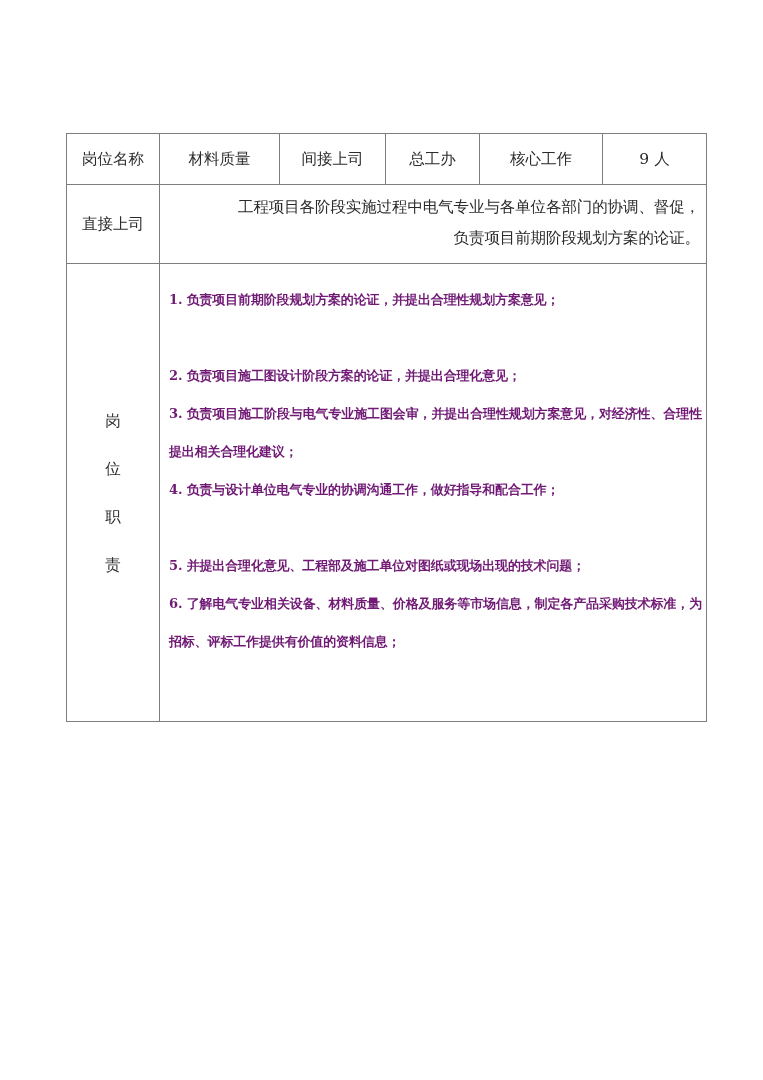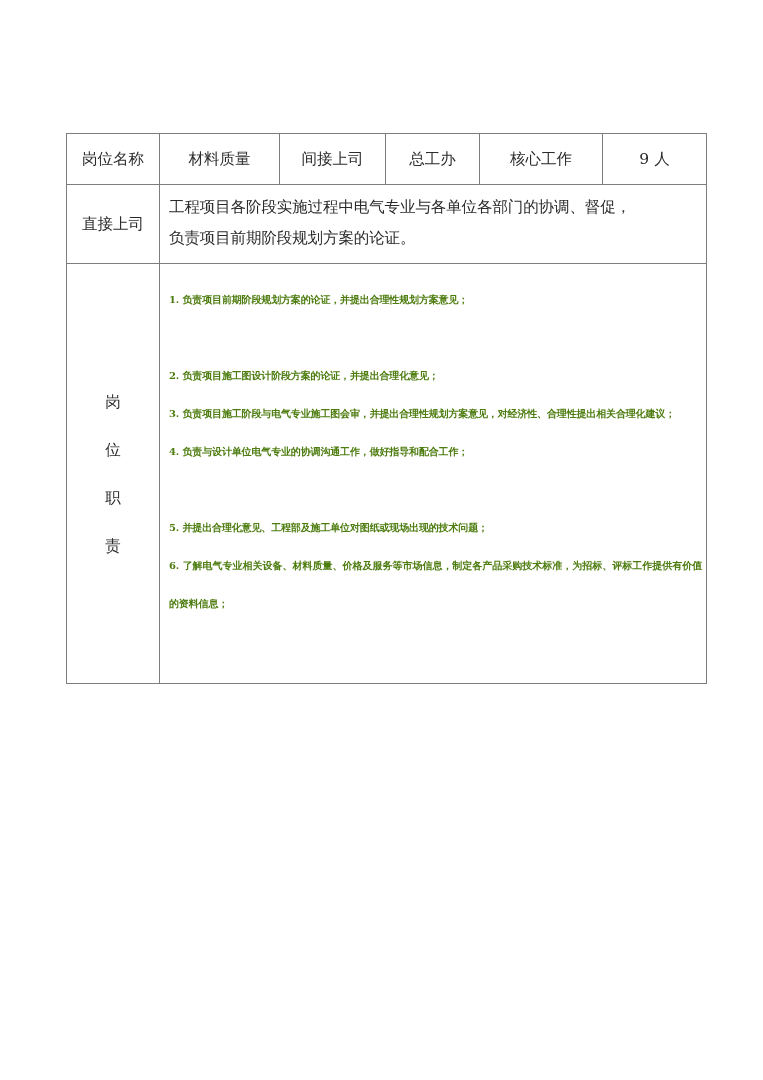--- a/index.html
+++ b/index.html
@@ -87,20 +87,21 @@
   
   .core-row td.core-label {
     height: 77px;
     text-align: center;
     vertical-align: middle;
   }
   .core-body {
     padding: 7px 6px 9px 9px !important;
     vertical-align: middle;
     line-height: 31px;
+    text-align: right;
   }
   .core-body p {
     margin: 0;
     font-size: 15.5px;
     letter-spacing: -0.1px;
   }
 
   
   .duty-label {
     text-align: center;
@@ -115,25 +116,25 @@
   .duty-body {
     padding: 17px 4px 60px 9px !important;
     vertical-align: top;
   }
   .duty-list {
     margin: 0;
     padding: 0;
     list-style: none;
   }
   .duty-list li {
-    font-size: 10px;
+    font-size: 13px;
     font-weight: bold;
     line-height: 38px;
     letter-spacing: -0.15px;
-    color: #4d7c0f;
+    color: #701a75;
     margin: 0;
     text-align: justify;
     text-justify: inter-ideograph;
   }
   .duty-list li.gap-after {
     margin-bottom: 38px;
   }
   .duty-list li .num {
     font-family: "DejaVu Serif", "Liberation Serif", serif;
     font-weight: bold;

